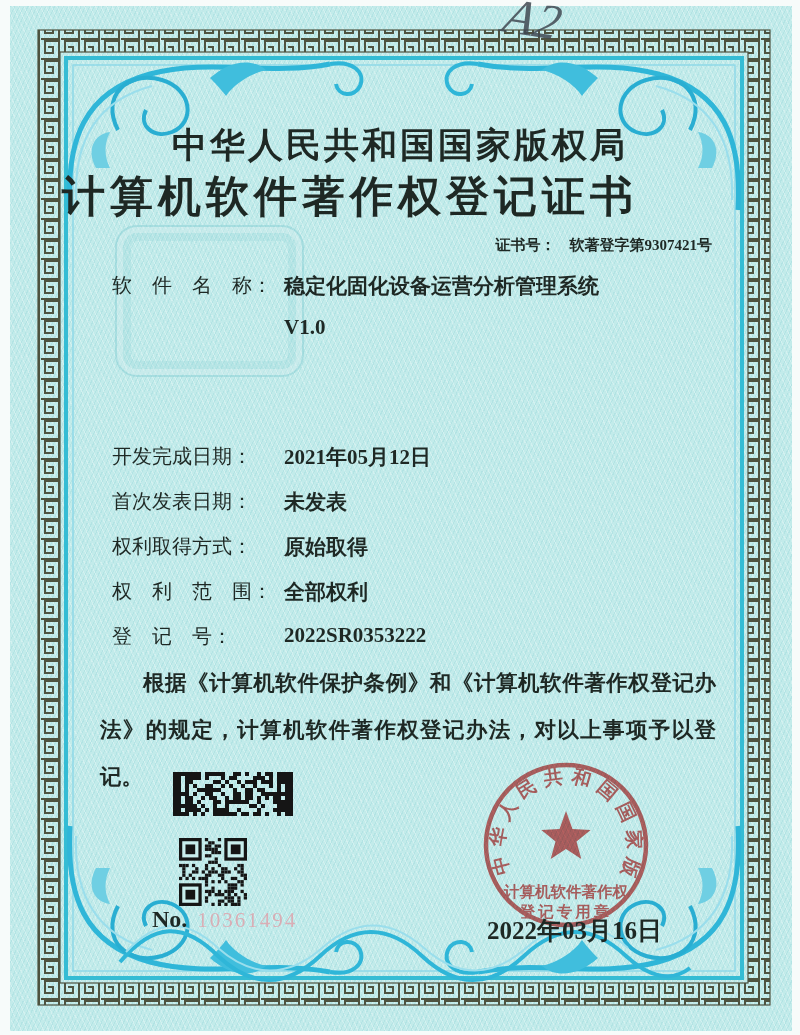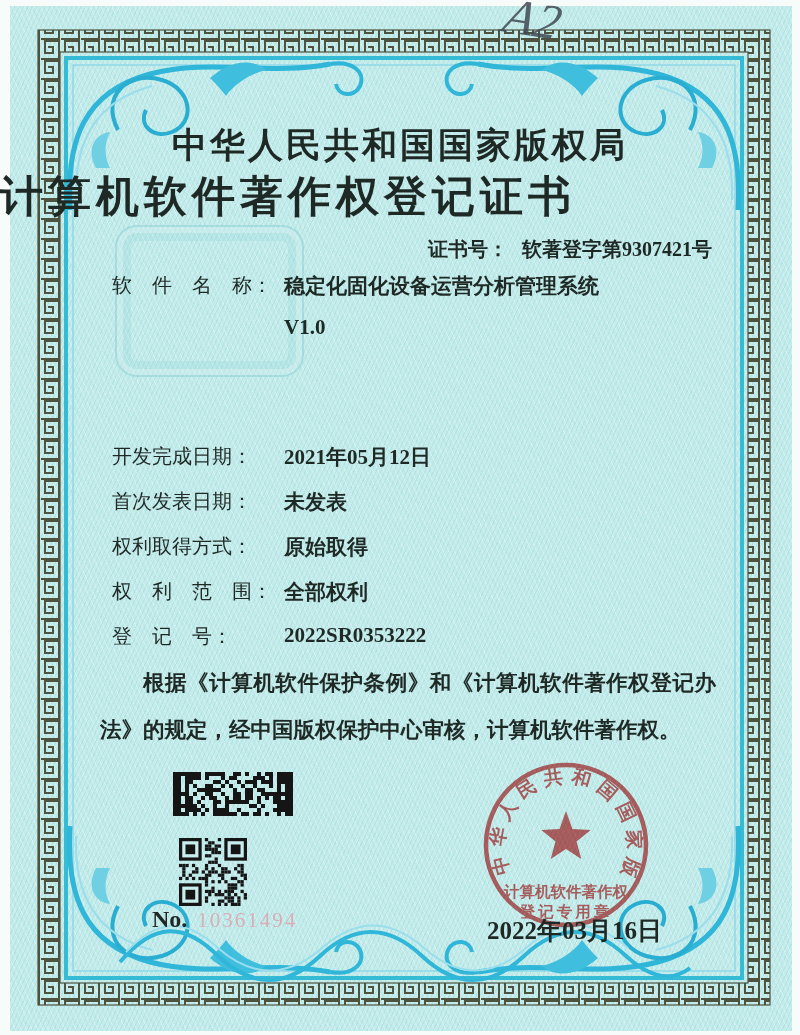--- a/index.html
+++ b/index.html
@@ -10,23 +10,23 @@
   #paper{position:absolute;left:10px;top:6px;right:8px;bottom:4px;
     background-color:#c2ebea;
     background-image:
       repeating-linear-gradient(115deg, rgba(42,160,175,.10) 0 1px, transparent 1px 4px),
       repeating-linear-gradient(65deg, rgba(255,255,255,.28) 0 1px, transparent 1px 5px);
   }
   #decor{position:absolute;left:0;top:0;z-index:1;}
   .txt{position:absolute;z-index:2;color:#1e2824;}
   #authority{left:0;top:122px;width:800px;text-align:center;font-size:35px;
     font-weight:bold;letter-spacing:3px;}
-  #cert-title{left:0;top:168px;width:700px;font-size:43px;
+  #cert-title{left:0;top:168px;width:700px;text-align:center;font-size:43px;
     font-weight:bold;letter-spacing:5px;}
-  #certno{left:0;top:236px;width:712px;text-align:right;font-size:20px;font-weight:bold;}
+  #certno{left:0;top:236px;width:712px;text-align:right;font-size:15px;font-weight:bold;}
   #certno .lbl{margin-right:14px;}
   .row{position:absolute;left:100px;display:flex;align-items:flex-start;z-index:2;}
   .row .lbl{display:inline-block;width:164px;font-size:20px;font-weight:normal;color:#1e2824;padding-left:12px;}
   .row .val{font-size:21px;font-weight:bold;margin-left:8px;color:#1e2824;}
   .val2{display:block;margin-top:15px;}
   #statement{left:100px;top:660px;width:616px;font-size:21.5px;font-weight:bold;
     line-height:47px;text-indent:2em;text-align:justify;}
   #barcode{position:absolute;left:173px;top:772px;z-index:2;}
   #qr-code{position:absolute;left:179px;top:838px;z-index:2;}
   #serial{left:152px;top:906px;font-size:24px;font-weight:bold;z-index:2;}
@@ -114,21 +114,21 @@
   </div>
   <div class="row" style="top:578px">
     <span class="lbl">权　利　范　围：</span>
     <span class="val">全部权利</span>
   </div>
   <div class="row" style="top:623px">
     <span class="lbl">登　记　号：</span>
     <span class="val">2022SR0353222</span>
   </div>
 
-  <div id="statement" class="txt">根据《计算机软件保护条例》和《计算机软件著作权登记办法》的规定，经中国版权保护中心审核，计算机软件著作权。</div>
+  <div id="statement" class="txt">根据《计算机软件保护条例》和《计算机软件著作权登记办法》的规定，计算机软件著作权登记办法，对以上事项予以登记。</div>
 
   <div id="barcode"><svg width="120" height="44" viewBox="0 0 120 44">
         <rect x="0" y="0" width="4" height="4" fill="#151515"></rect>
         <rect x="0" y="4" width="4" height="4" fill="#151515"></rect>
         <rect x="0" y="8" width="4" height="4" fill="#151515"></rect>
         <rect x="0" y="12" width="4" height="4" fill="#151515"></rect>
         <rect x="0" y="16" width="4" height="4" fill="#151515"></rect>
         <rect x="0" y="20" width="4" height="4" fill="#151515"></rect>
         <rect x="0" y="24" width="4" height="4" fill="#151515"></rect>
         <rect x="0" y="28" width="4" height="4" fill="#151515"></rect>

